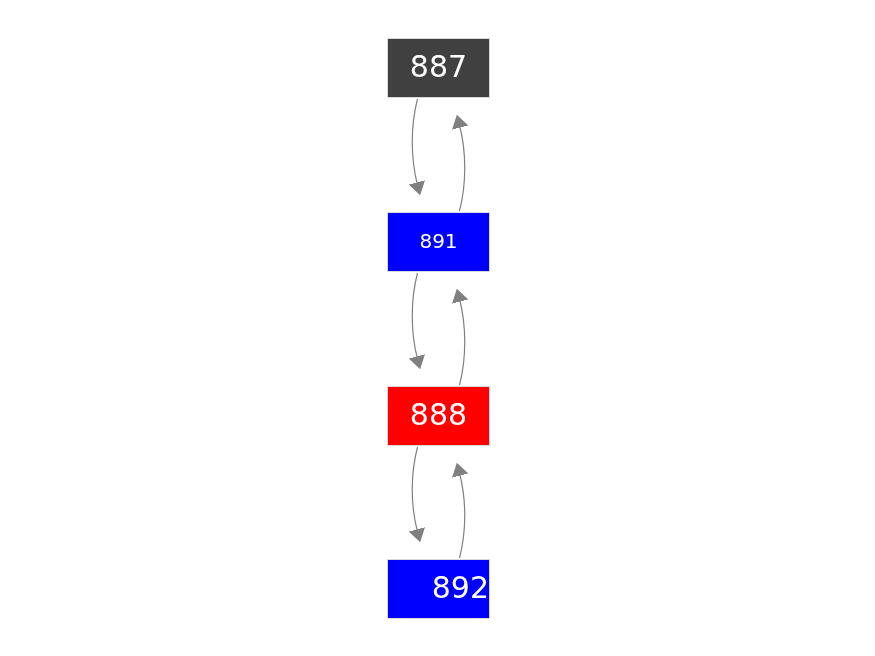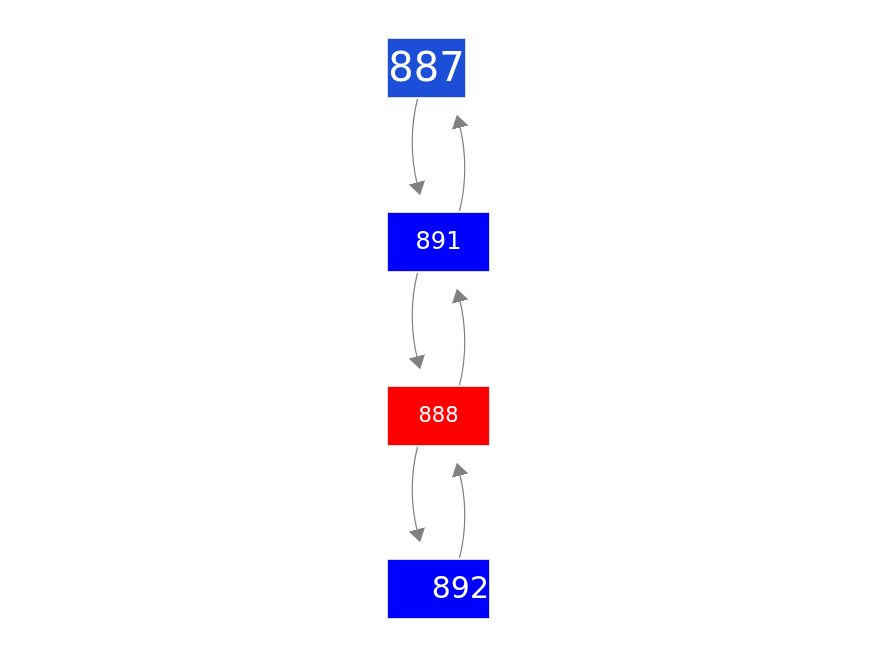--- a/index.html
+++ b/index.html
@@ -67,29 +67,29 @@
 
     <path d="M 417.5 273 C 410.5 300 410.5 332 417.5 359" fill="none" stroke="#808080" stroke-width="1.2" marker-end="url(#arrow-down)"></path>
 
     <path d="M 459.5 385 C 466.5 358 466.5 326 459.5 299" fill="none" stroke="#808080" stroke-width="1.2" marker-end="url(#arrow-up)"></path>
 
     <path d="M 417.5 447 C 410.5 474 410.5 505 417.5 532" fill="none" stroke="#808080" stroke-width="1.2" marker-end="url(#arrow-down)"></path>
 
     <path d="M 459.5 558 C 466.5 531 466.5 500 459.5 473" fill="none" stroke="#808080" stroke-width="1.2" marker-end="url(#arrow-up)"></path>
   </svg>
 
-  <div class="node" style="left: 387px; top: 38px; width: 79px; height: 60px; background: #1d4ed8; border-color: rgb(217, 217, 217); color: rgb(255, 255, 255); font-size: 40px;">
+  <div class="node" style="left: 387px; top: 38px; width: 103px; height: 60px; background: #404040; border-color: rgb(217, 217, 217); color: rgb(255, 255, 255); font-size: 30px;">
     <span class="node-label">887</span>
   </div>
 
-  <div class="node" style="left: 387px; top: 212px; width: 103px; height: 60px; background: rgb(0, 0, 255); border-color: rgb(217, 217, 217); color: rgb(255, 255, 255); font-size: 24px;">
+  <div class="node" style="left: 387px; top: 212px; width: 103px; height: 60px; background: rgb(0, 0, 255); border-color: rgb(217, 217, 217); color: rgb(255, 255, 255); font-size: 20px;">
     <span class="node-label">891</span>
   </div>
 
-  <div class="node" style="left: 387px; top: 386px; width: 103px; height: 60px; background: rgb(255, 0, 0); border-color: rgb(217, 217, 217); color: rgb(255, 255, 255); font-size: 21px;">
+  <div class="node" style="left: 387px; top: 386px; width: 103px; height: 60px; background: rgb(255, 0, 0); border-color: rgb(217, 217, 217); color: rgb(255, 255, 255); font-size: 30px;">
     <span class="node-label">888</span>
   </div>
 
   <div class="node" style="left: 387px; top: 559px; width: 103px; height: 60px; background: rgb(0, 0, 255); border-color: rgb(217, 217, 217); color: rgb(255, 255, 255); font-size: 30px; justify-content: flex-end;">
     <span class="node-label">892</span>
   </div>
 
 </div>
 
 </body></html>

